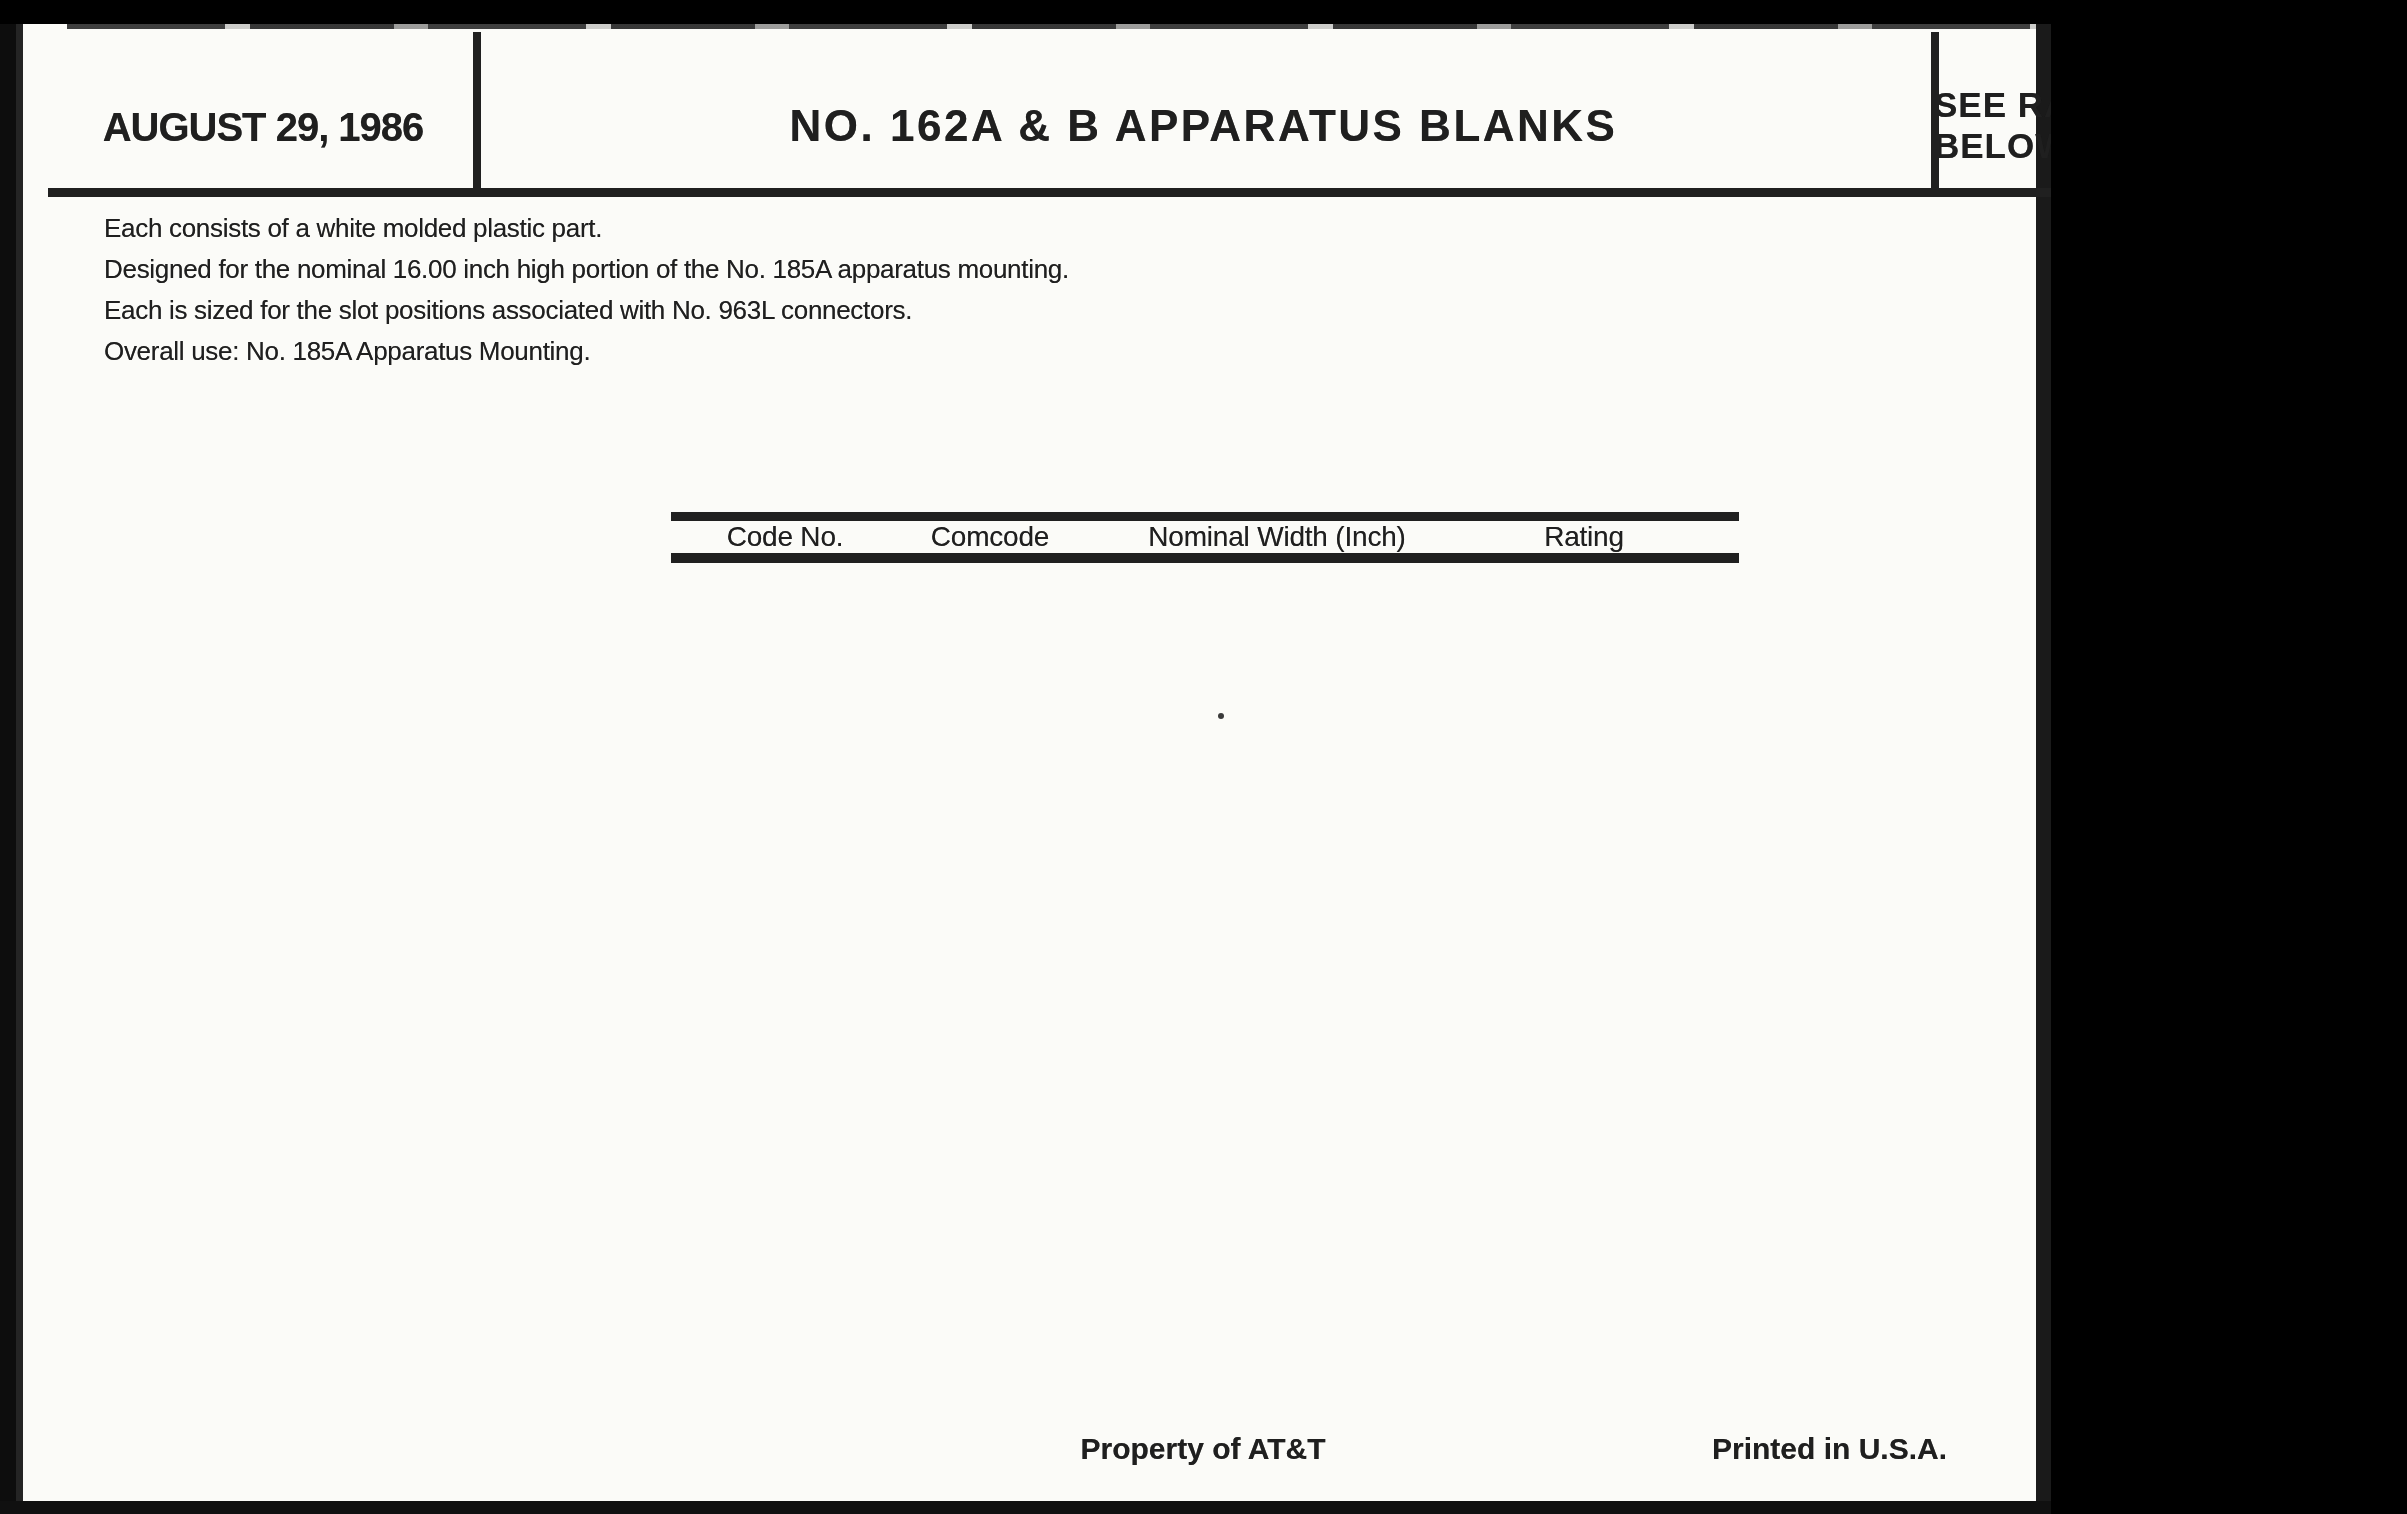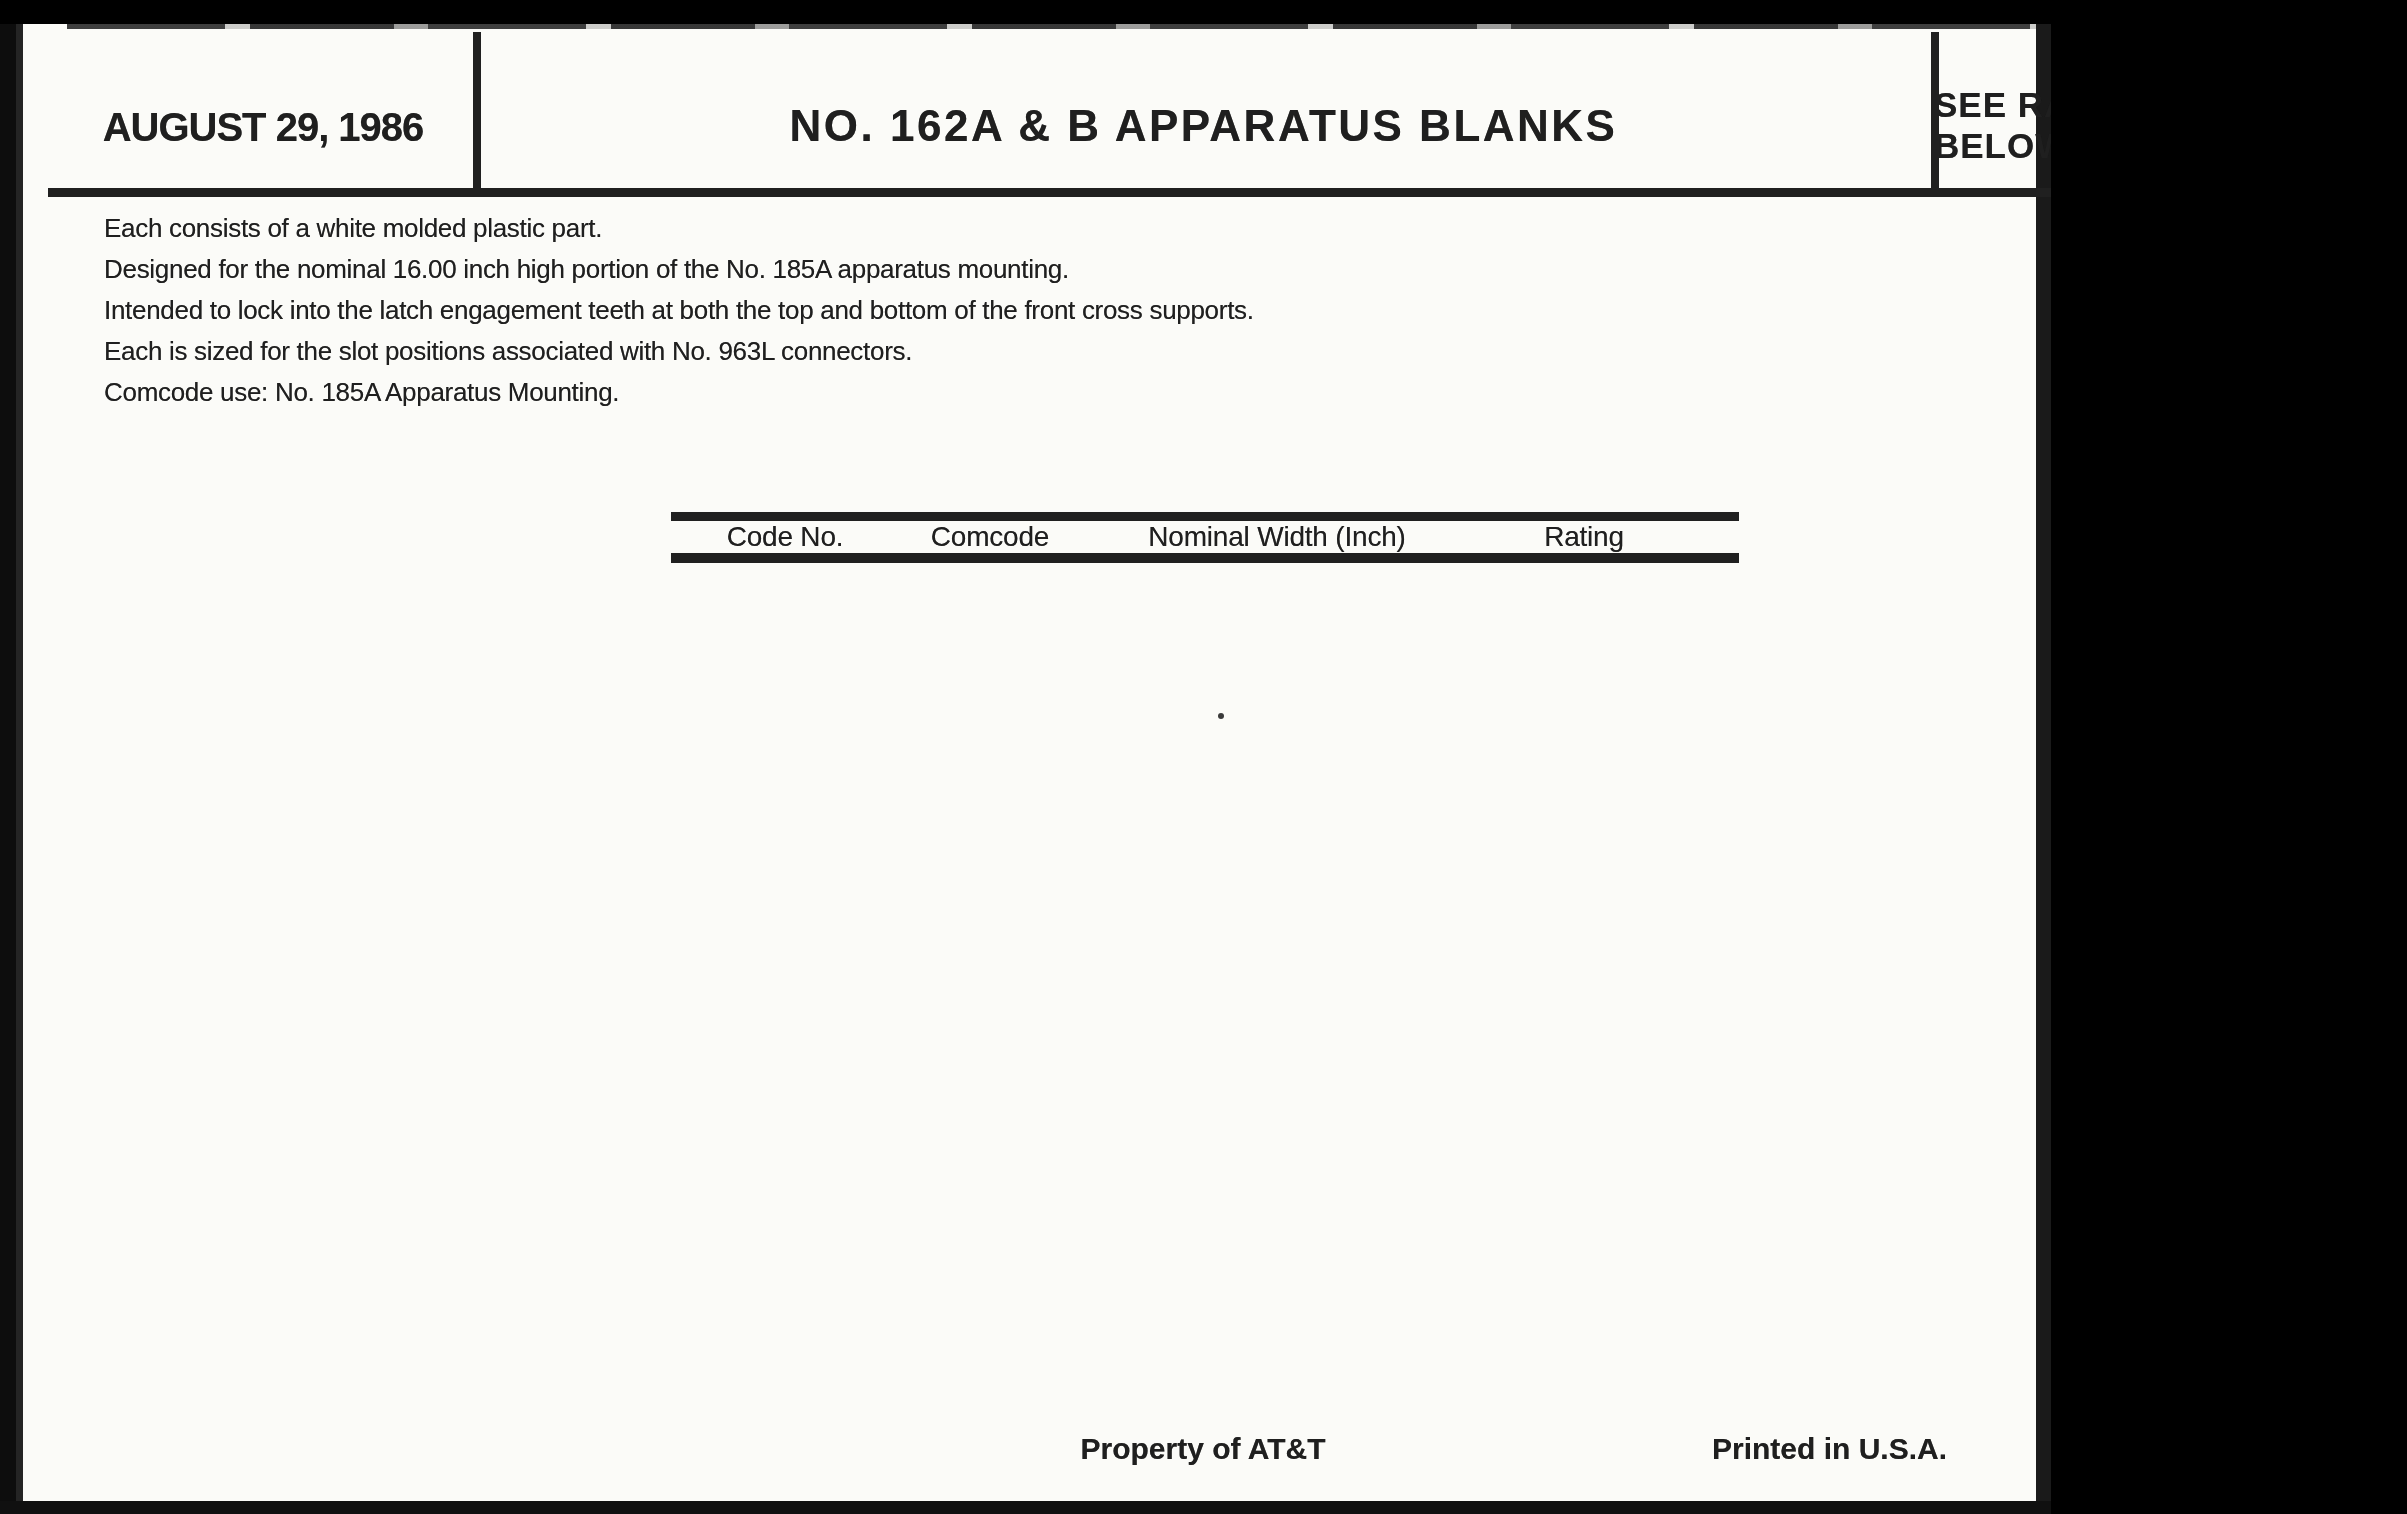--- a/index.html
+++ b/index.html
@@ -123,23 +123,22 @@
   <div class="hdr-title ink">NO. 162A &amp; B APPARATUS BLANKS</div>
   <div class="hdr-note ink">SEE RATINGS
 BELOW</div>
   <div class="vline v1"></div>
   <div class="vline v2"></div>
   <div class="hrule"></div>
 
   <div class="spec-lines">
     <div class="spec-line ink">Each consists of a white molded plastic part.</div>
     <div class="spec-line ink">Designed for the nominal 16.00 inch high portion of the No. 185A apparatus mounting.</div>
-    <div class="spec-line ink">Intended to lock into the latch engagement teeth at both the top and bottom of the front cross supports.</div>
     <div class="spec-line ink">Each is sized for the slot positions associated with No. 963L connectors.</div>
-    <div class="spec-line ink">Comcode use: No. 185A Apparatus Mounting.</div>
+    <div class="spec-line ink">Overall use: No. 185A Apparatus Mounting.</div>
   </div>
 
   <table class="spec-table">
     <colgroup>
       <col style="width:228px">
       <col style="width:182px">
       <col style="width:392px">
       <col style="width:266px">
     </colgroup>
     <thead>

